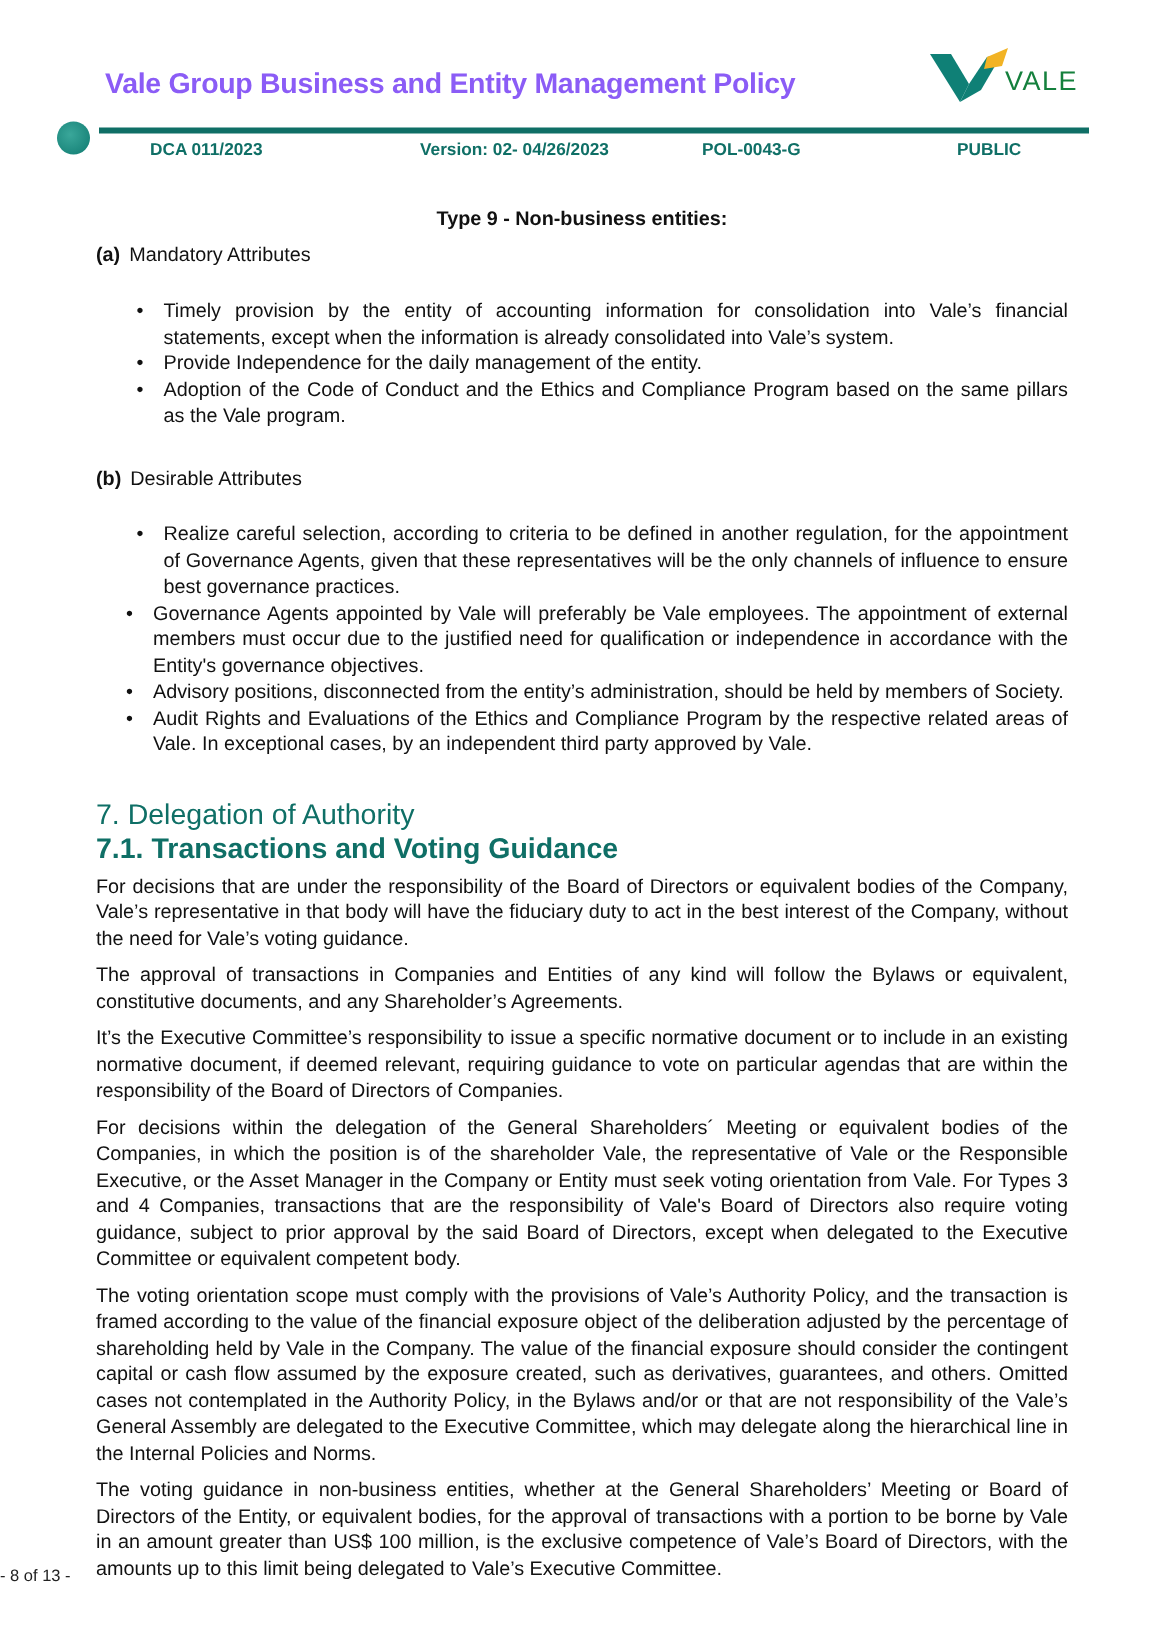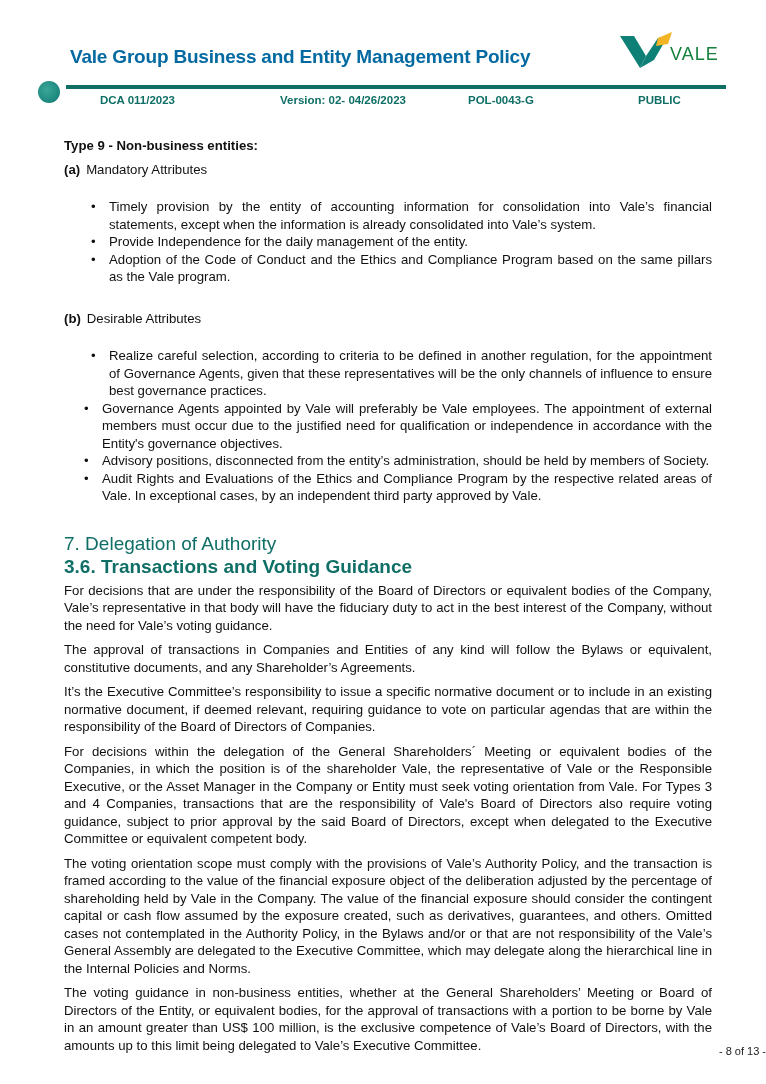--- a/index.html
+++ b/index.html
@@ -1,40 +1,40 @@
 <!DOCTYPE html>
 <html><head>
 <meta charset="utf-8">
 <style>
   html, body { margin:0; padding:0; background:#ffffff; }
   body { width:766px; height:1084px; position:relative; overflow:hidden;
          font-family:"Liberation Sans", sans-serif; color:#111; }
   .hdr-title { position:absolute; left:70px; top:46px; font-size:19px; font-weight:bold;
-               color:#0369a1; letter-spacing:-0.2px; }
+               color:#8b5cf6; letter-spacing:-0.2px; }
   .logo { position:absolute; left:620px; top:30px; width:100px; height:40px; }
   .logo-text { position:absolute; left:670px; top:44px; font-size:18px; color:#15803d; letter-spacing:1px; }
   .globe { position:absolute; left:38px; top:81px; width:22px; height:22px; border-radius:50%;
            background:radial-gradient(circle at 40% 40%, #3aa79a, #0f7a70); }
   .rule { position:absolute; left:66px; top:85px; width:660px; height:4px; background:#0f6f66; }
   .meta { position:absolute; top:94px; font-size:11.5px; font-weight:bold; color:#0f6f66; }
   .content { position:absolute; left:64px; top:137px; width:648px; font-size:13.2px; line-height:17.5px; }
-  .bold { font-weight:bold; }
+  .bold { font-weight:bold;text-align:center; }
   .sub { margin-top:6px; }
   .sub .lbl { font-weight:bold; margin-right:6px; }
   .sub .u { }
   ul { margin:20px 0 0 0; padding:0; list-style:none; }
   li { position:relative; text-align:justify; }
   li::before { content:"•"; position:absolute; left:-18px; }
   ul.ind1 li { margin-left:45px; }
   li.ind2 { margin-left:38px !important; }
   .gap { height:18px; }
   h1 { font-size:19px; color:#0f6f66; margin:30px 0 6px 0; font-weight:normal; }
   h2 { font-size:19px; color:#0f6f66; margin:0 0 6px 0; font-weight:bold; }
   p { margin:0 0 7px 0; text-align:justify; }
-  .pagenum { position:absolute; top:1045px; left:0; width:766px; text-align:right; font-size:11px; color:#222; }
+  .pagenum { position:absolute; top:1045px; left:0; width:766px; text-align:left; font-size:11px; color:#222; }
 </style>
 </head>
 <body>
 
 <div>
   <div class="hdr-title">Vale Group Business and Entity Management Policy</div>
   <svg class="logo" viewBox="0 0 100 40">
     <polygon points="0,6 14,6 26,26 20,38" fill="#0f8076"></polygon>
     <polygon points="20,38 26,26 38,8 48,6 34,30" fill="#0f8076"></polygon>
     <polygon points="38,8 52,2 48,14 36,16" fill="#f2b324"></polygon>
@@ -65,21 +65,21 @@
     <span class="lbl">(b)</span><span class="u">Desirable Attributes</span>
   </div>
   <ul class="ind1">
     <li>Realize careful selection, according to criteria to be defined in another regulation, for the appointment of Governance Agents, given that these representatives will be the only channels of influence to ensure best governance practices.</li>
     <li class="ind2">Governance Agents appointed by Vale will preferably be Vale employees. The appointment of external members must occur due to the justified need for qualification or independence in accordance with the Entity's governance objectives.</li>
     <li class="ind2">Advisory positions, disconnected from the entity’s administration, should be held by members of Society.</li>
     <li class="ind2">Audit Rights and Evaluations of the Ethics and Compliance Program by the respective related areas of Vale. In exceptional cases, by an independent third party approved by Vale.</li>
   </ul>
 
   <h1>7.  Delegation of Authority</h1>
-  <h2>3.6. Transactions and Voting Guidance</h2>
+  <h2>7.1. Transactions and Voting Guidance</h2>
   <p>For decisions that are under the responsibility of the Board of Directors or equivalent bodies of the Company, Vale’s representative in that body will have the fiduciary duty to act in the best interest of the Company, without the need for Vale’s voting guidance.</p>
   <p>The approval of transactions in Companies and Entities of any kind will follow the Bylaws or equivalent, constitutive documents, and any Shareholder’s Agreements.</p>
   <p>It’s the Executive Committee’s responsibility to issue a specific normative document or to include in an existing normative document, if deemed relevant, requiring guidance to vote on particular agendas that are within the responsibility of the Board of Directors of Companies.</p>
   <p>For decisions within the delegation of the General Shareholders´ Meeting or equivalent bodies of the Companies, in which the position is of the shareholder Vale, the representative of Vale or the Responsible Executive, or the Asset Manager in the Company or Entity must seek voting orientation from Vale. For Types 3 and 4 Companies, transactions that are the responsibility of Vale's Board of Directors also require voting guidance, subject to prior approval by the said Board of Directors, except when delegated to the Executive Committee or equivalent competent body.</p>
   <p>The voting orientation scope must comply with the provisions of Vale’s Authority Policy, and the transaction is framed according to the value of the financial exposure object of the deliberation adjusted by the percentage of shareholding held by Vale in the Company. The value of the financial exposure should consider the contingent capital or cash flow assumed by the exposure created, such as derivatives, guarantees, and others. Omitted cases not contemplated in the Authority Policy, in the Bylaws and/or or that are not responsibility of the Vale’s General Assembly are delegated to the Executive Committee, which may delegate along the hierarchical line in the Internal Policies and Norms.</p>
   <p>The voting guidance in non-business entities, whether at the General Shareholders’ Meeting or Board of Directors of the Entity, or equivalent bodies, for the approval of transactions with a portion to be borne by Vale in an amount greater than US$ 100 million, is the exclusive competence of Vale’s Board of Directors, with the amounts up to this limit being delegated to Vale’s Executive Committee.</p>
 </div>
 
 <div class="pagenum">- 8 of 13 -</div>
 

